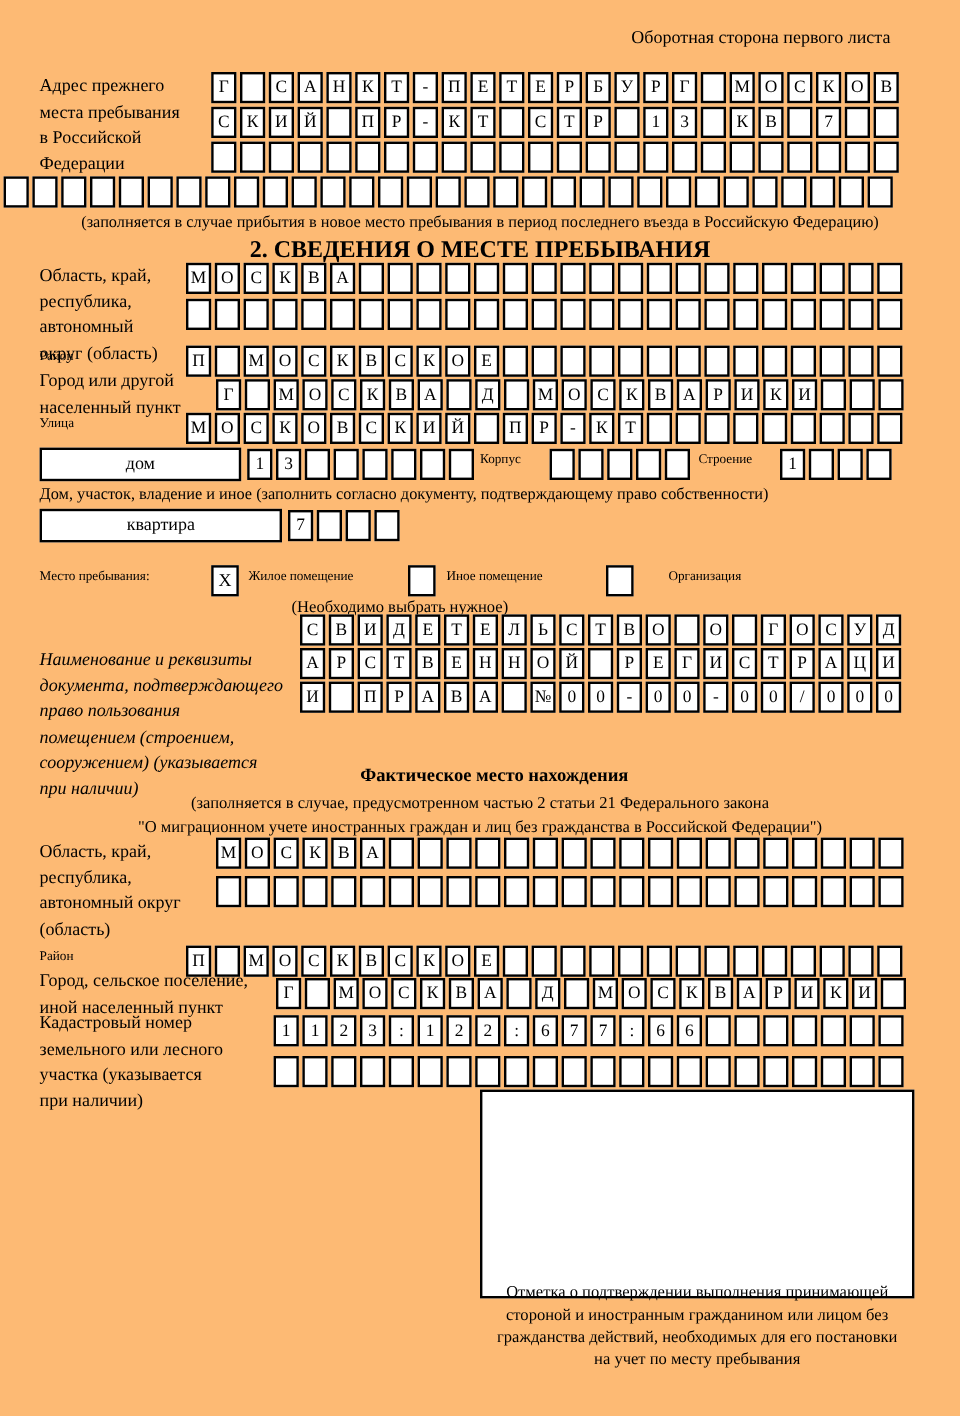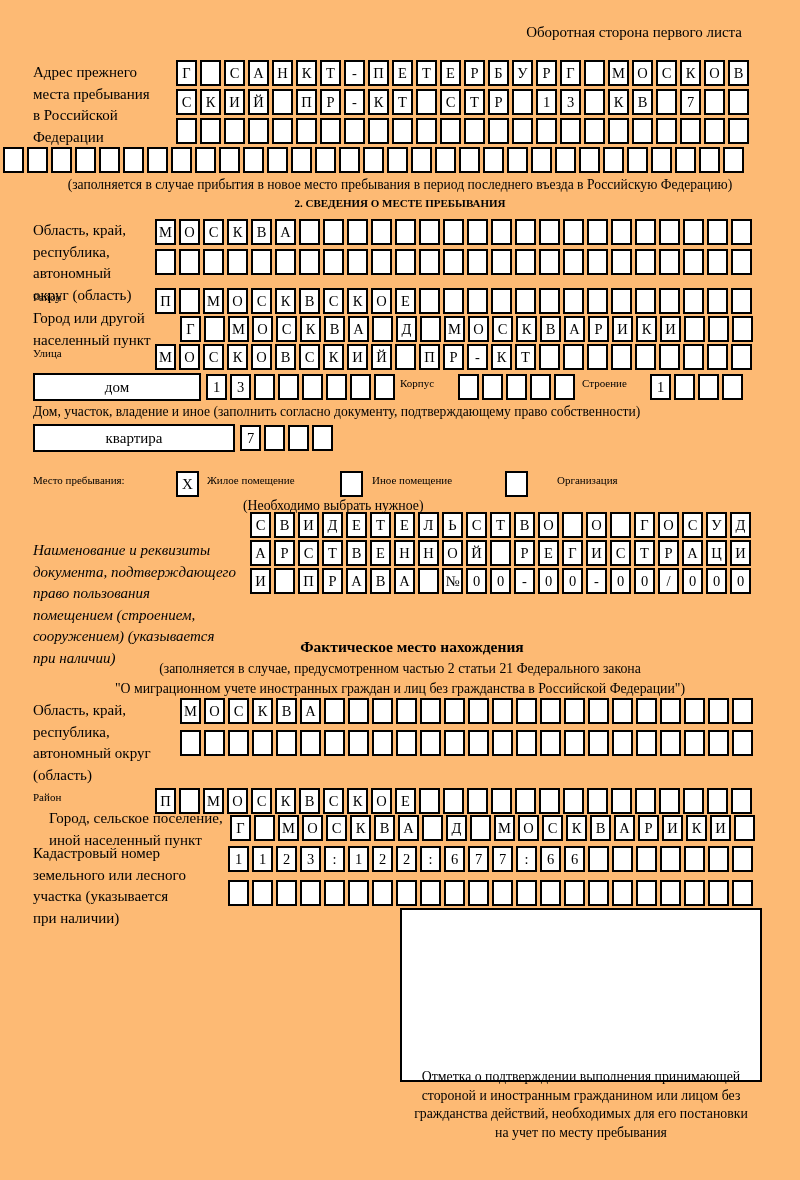--- a/index.html
+++ b/index.html
@@ -3,21 +3,21 @@
 <meta charset="utf-8">
 <style>
   html,body { margin:0; padding:0; background:#ffffff; }
   .page {
     position:relative; width:800px; height:1180px; background:#fdba74;
     font-family:"Liberation Serif", serif; color:#000; overflow:hidden;
   }
   .lbl { position:absolute; font-size:15px; line-height:21.5px; white-space:pre-line; }
   .inline-lbl { position:absolute; font-size:11px; white-space:nowrap; }
   .hdr-note { position:absolute; top:24px; right:58px; font-size:15px; }
-  .heading { position:absolute; left:0; right:0; text-align:center; font-weight:bold; font-size:11px; }
+  .heading { position:absolute; left:0; right:0; text-align:center; font-weight:bold; font-size:20px; }
   .caption { position:absolute; left:0; right:0; text-align:center; font-size:13.6px; }
   .cells { position:absolute; display:flex; flex-wrap:nowrap; }
   .cell {
     flex:0 0 21px; width:21px; height:26px; margin-right:3px; box-sizing:border-box;
     border:2px solid #000; display:flex; align-items:center; justify-content:center;
     font-size:14.5px; line-height:1; background:#fff;
   }
   .wordbox {
     position:absolute; box-sizing:border-box; border:2px solid #000; height:28px;
     display:flex; align-items:center; justify-content:center; font-size:15px; background:#fff;
@@ -506,21 +506,21 @@
       <span class="cell"></span>
       <span class="cell"></span>
       <span class="cell"></span>
       <span class="cell"></span>
       <span class="cell"></span>
       <span class="cell"></span>
       <span class="cell"></span>
       <span class="cell"></span>
     </div>
 
-  <div class="lbl" style="left:33px; top:808px; width:195px;margin-left:16px;">Город, сельское поселение,
+  <div class="lbl" style="left:33px; top:808px; width:195px;">Город, сельское поселение,
 иной населенный пункт</div>
   <div class="cells" style="left:230px; top:815px;">
       <span class="cell">Г</span>
       <span class="cell"></span>
       <span class="cell">М</span>
       <span class="cell">О</span>
       <span class="cell">С</span>
       <span class="cell">К</span>
       <span class="cell">В</span>
       <span class="cell">А</span>

